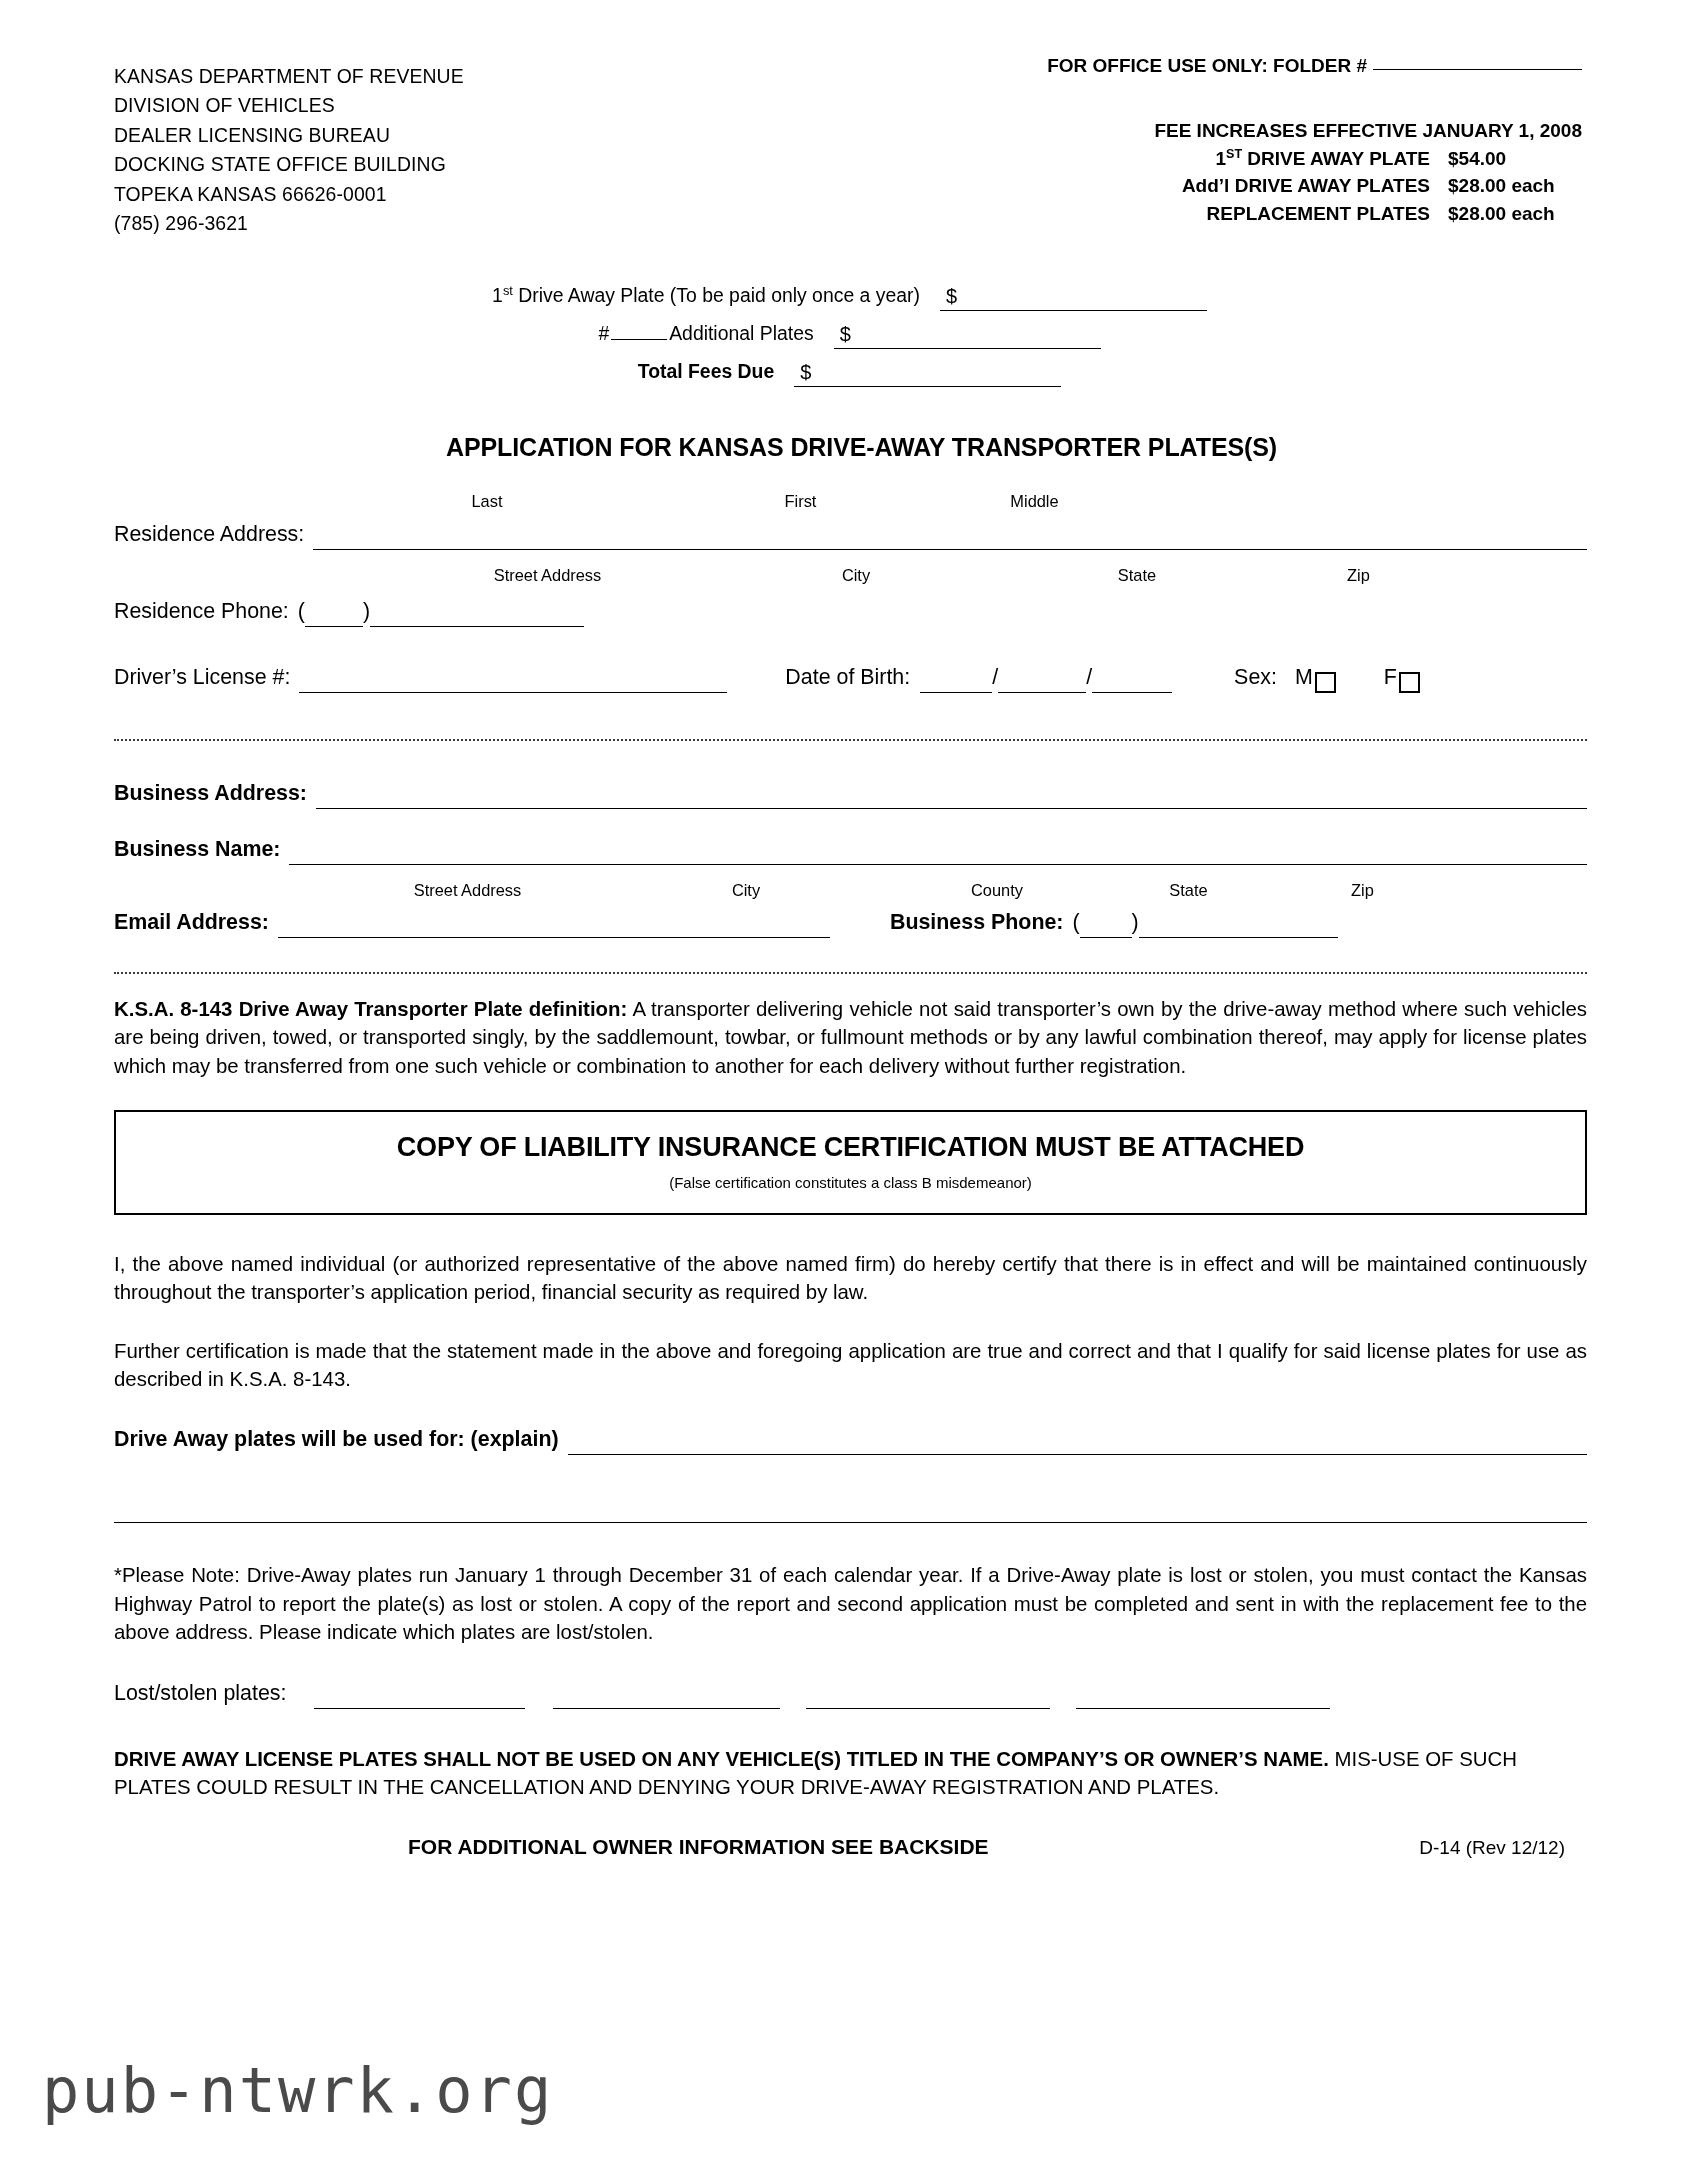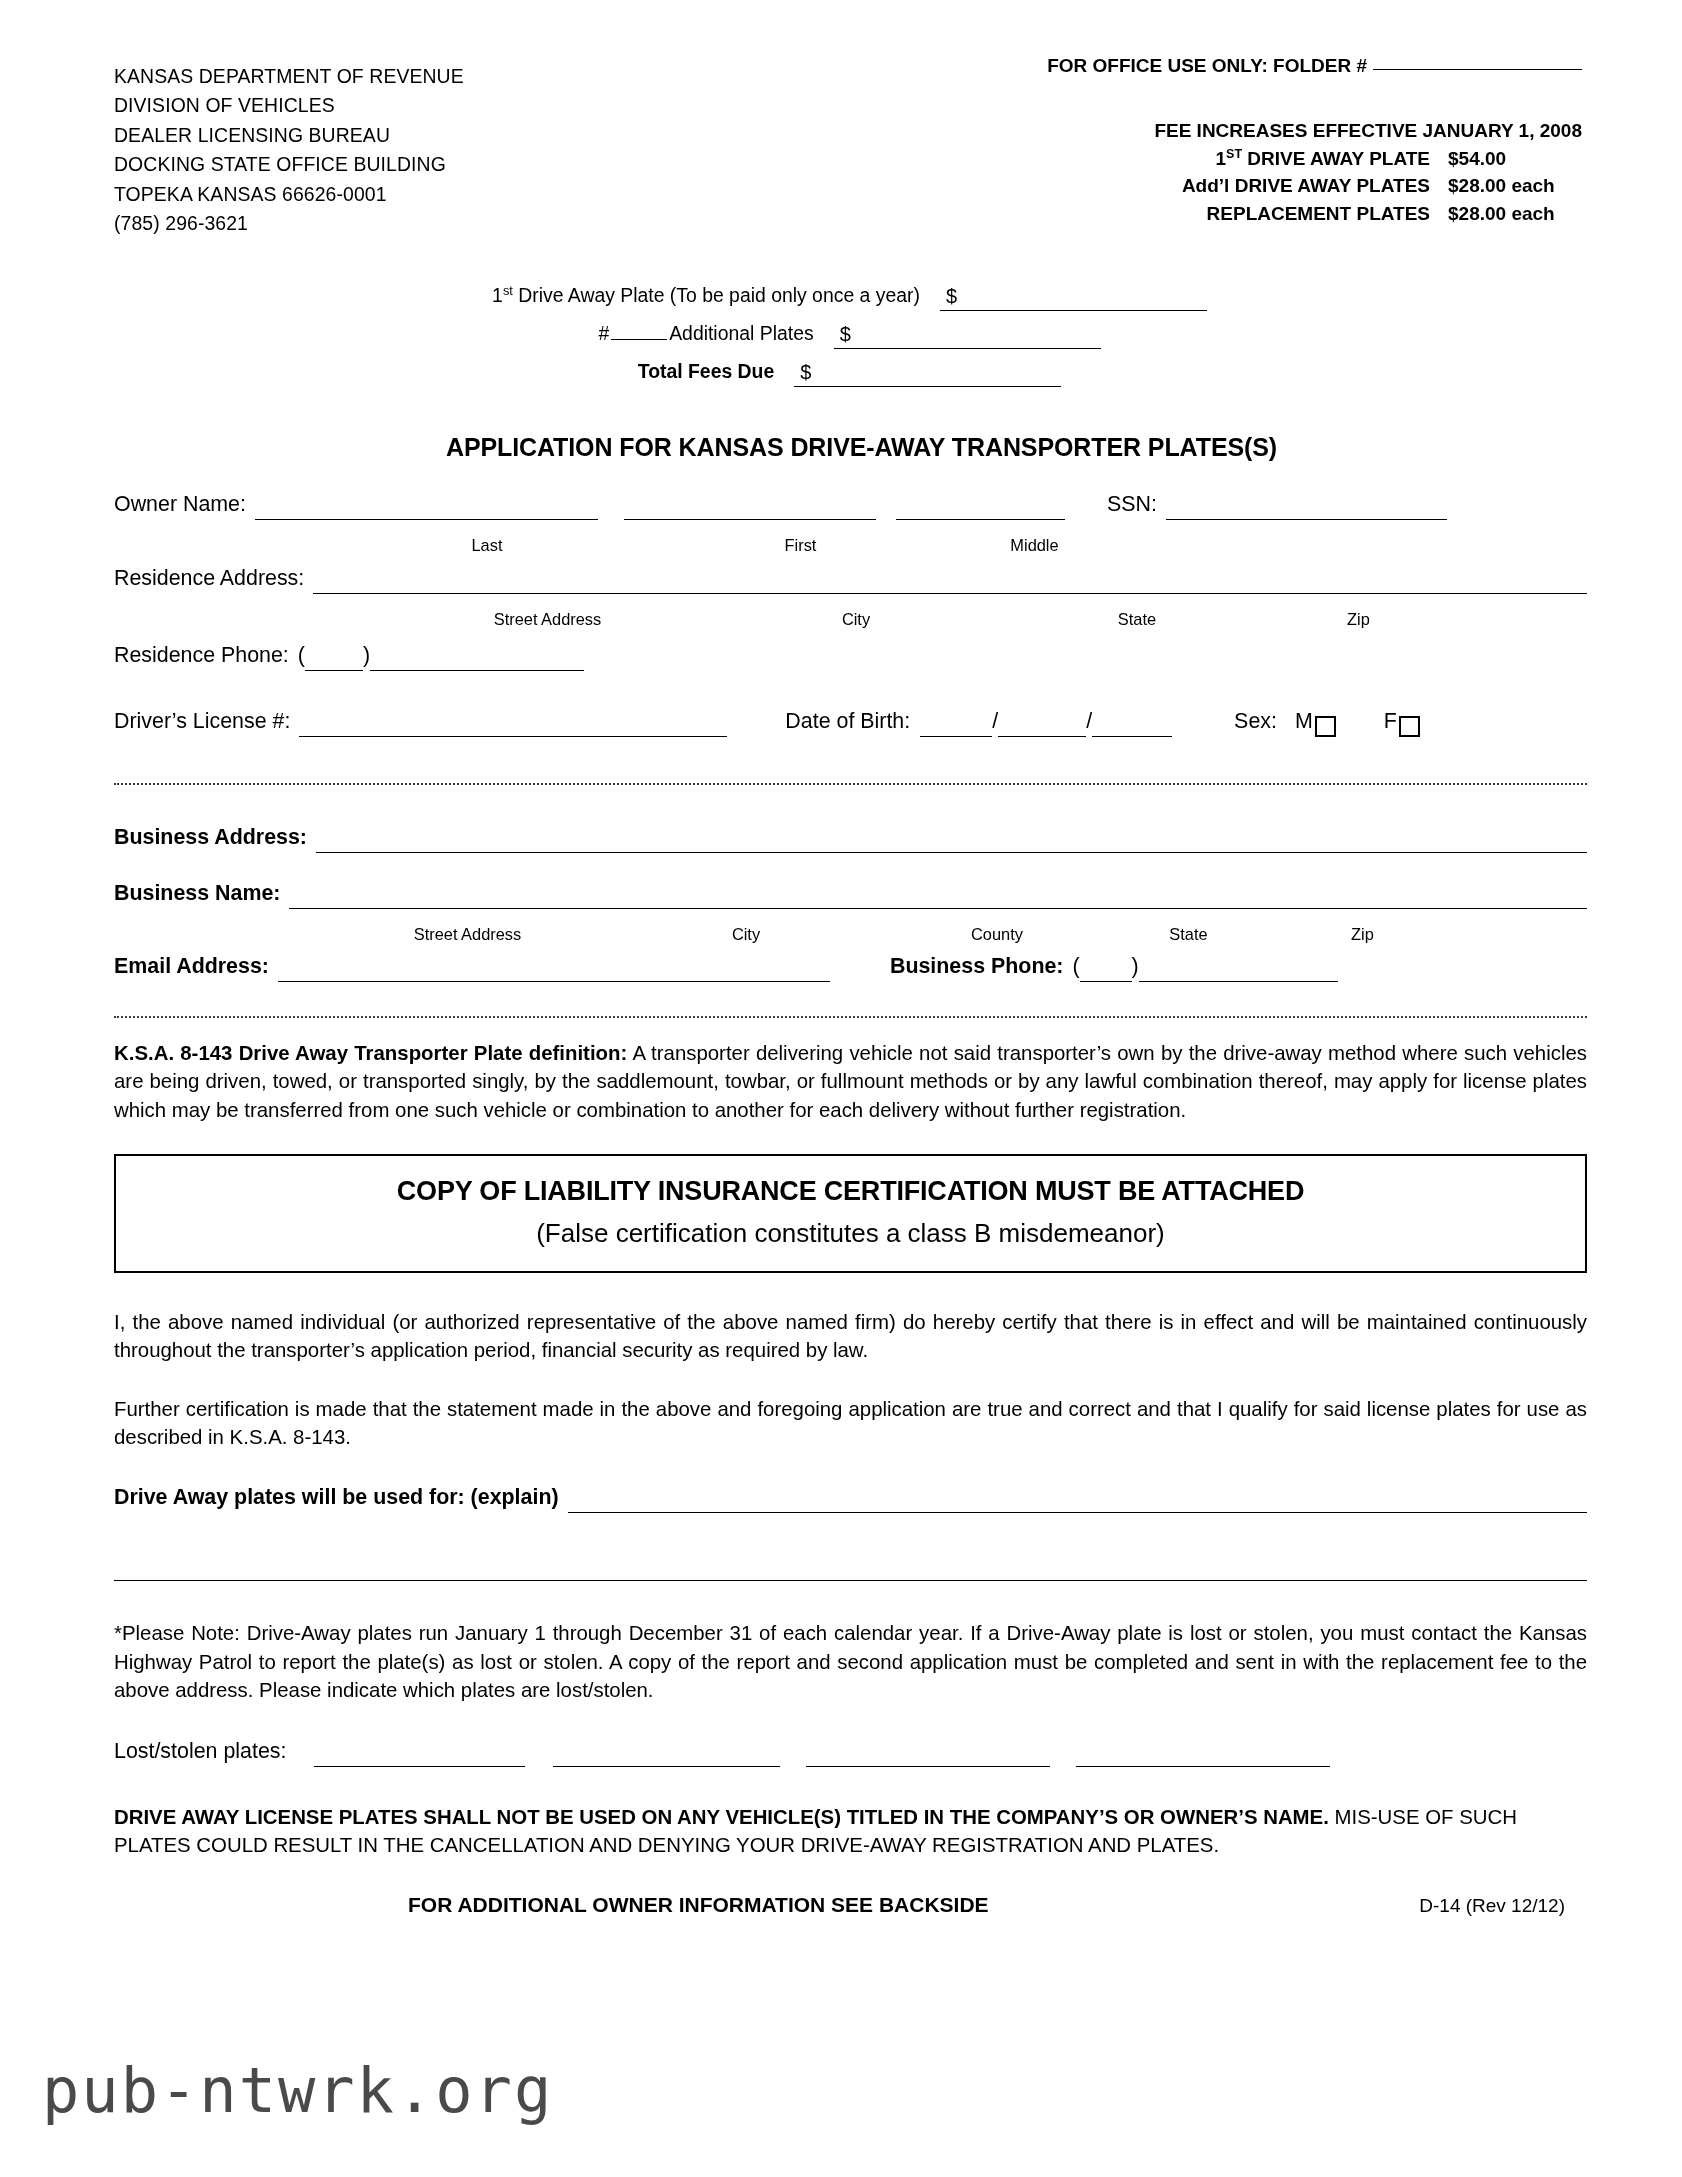--- a/index.html
+++ b/index.html
@@ -177,21 +177,21 @@
     margin-top: 30px;
     padding: 20px 10px 22px 10px;
     text-align: center;
   }
   .notice-title {
     font-size: 27px;
     font-weight: bold;
     letter-spacing: -0.2px;
   }
   .notice-sub {
-    font-size: 26px;
+    font-size: 15px;
     margin-top: 11px;
   }
 
   
   .sig-row {
     display: flex;
     justify-content: space-between;
     margin-top: 24px;
   }
   .sig-cell { text-align: center; }
@@ -273,28 +273,20 @@
         <div class="fee-amount"><span>$</span></div>
       </div>
       <div class="fee-row">
         <div class="fee-label bold">Total Fees Due</div>
         <div class="fee-amount"><span>$</span></div>
       </div>
     </div>
 
     <div class="form-title">APPLICATION FOR KANSAS DRIVE-AWAY TRANSPORTER PLATES(S)</div>
 
-    <div class="row">
-      <span class="lbl">Owner Name:</span>
-      <span class="fill" style="width:343px"></span>
-      <span class="fill" style="width:252px;margin-left:26px"></span>
-      <span class="fill" style="width:169px;margin-left:20px"></span>
-      <span class="lbl" style="margin-left:42px">SSN:</span>
-      <span class="fill" style="width:281px"></span>
-    </div>
     <div class="sub">
       <span style="width:199px"></span>
       <span style="width:348px">Last</span>
       <span style="width:279px">First</span>
       <span style="width:189px">Middle</span>
     </div>
 
     <div class="row" style="margin-top:11px">
       <span class="lbl">Residence Address:</span>
       <span class="fill" style="flex:1"></span>

